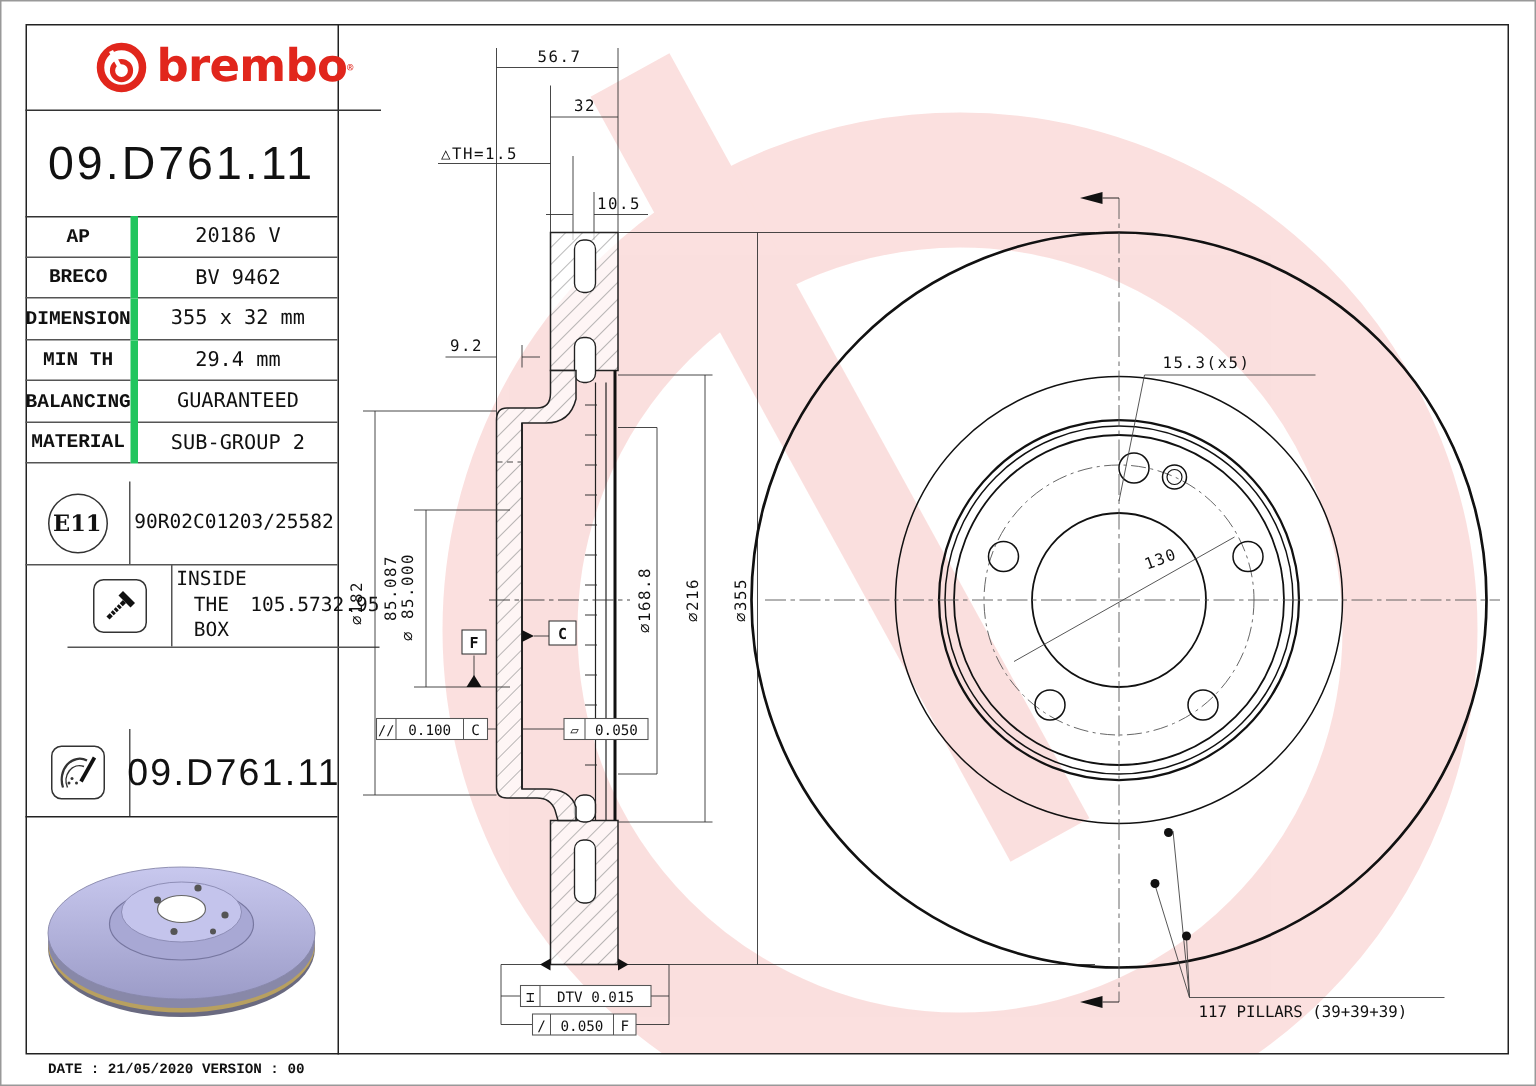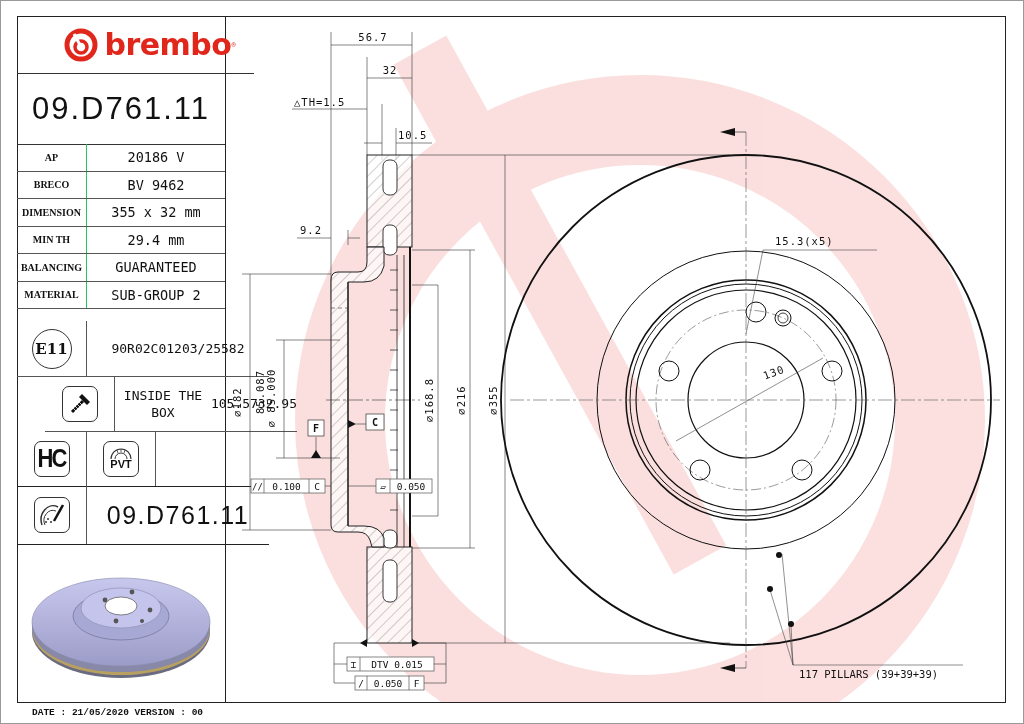--- a/index.html
+++ b/index.html
@@ -6,23 +6,23 @@
   body{width:1024px;height:724px;background:#fff;position:relative;overflow:hidden;font-family:"DejaVu Sans Mono","Liberation Mono",monospace;color:#111;}
   .outer{position:absolute;left:0;top:0;width:1022px;height:722px;border:1px solid #999;}
   .frame{position:absolute;left:17px;top:16px;width:989px;height:687px;border:1.5px solid #222;box-sizing:border-box;}
   .sidebar{position:absolute;left:17px;top:16px;width:209px;height:687px;border-right:1.5px solid #222;box-sizing:border-box;}
   .logo-cell{position:absolute;left:0;top:0;width:208px;height:57px;border-bottom:1px solid #333;display:flex;align-items:center;justify-content:center;padding-left:29px;}
   .logo-text{font-family:"DejaVu Sans",sans-serif;font-weight:bold;color:#e1261c;font-size:30px;letter-spacing:-0.5px;margin-left:6px;}
   .logo-reg{font-size:7px;color:#e1261c;vertical-align:bottom;}
   .part-cell{position:absolute;left:0;top:57px;width:208px;height:71px;border-bottom:1px solid #333;display:flex;align-items:center;justify-content:center;font-family:"Liberation Sans",sans-serif;font-size:31px;letter-spacing:2px;}
   table.spec{position:absolute;left:0;top:128px;width:208px;border-collapse:collapse;}
   table.spec td{border-bottom:1px solid #555;height:26.5px;text-align:center;padding:0;}
-  table.spec td.k{width:69px;border-right:1px solid #22c55e;font-size:10px;font-weight:bold;font-family:Liberation Serif, serif;}
+  table.spec td.k{width:69px;border-right:5px solid #22c55e;font-size:13px;font-weight:bold;font-family:Liberation Mono, monospace;}
   table.spec td.v{font-size:13.5px;font-family:"DejaVu Sans Mono",monospace;}
-  .row-box{position:absolute;left:0;width:208px;border-bottom:1px solid #555;padding-left:44px;}
+  .row-box{position:absolute;left:0;width:208px;border-bottom:1px solid #555;}
   .row-box .ic{position:absolute;left:0;top:0;width:69px;height:100%;border-right:1px solid #555;display:flex;align-items:center;justify-content:center;}
   .row-box .tx{position:absolute;left:70px;right:0;top:0;height:100%;display:flex;flex-direction:row;align-items:center;justify-content:center;font-size:13px;line-height:17px;text-align:center;}
   .iconbox{width:36px;height:36px;border:1.5px solid #333;border-radius:7px;display:flex;align-items:center;justify-content:center;box-sizing:border-box;}
   .e11{width:38px;height:38px;border:1.5px solid #333;border-radius:50%;display:flex;align-items:center;justify-content:center;font-family:"DejaVu Serif",serif;font-weight:bold;font-size:15px;}
   .hc{font-family:"Liberation Sans",sans-serif;font-weight:bold;font-size:22px;letter-spacing:-2px;transform:scaleY(1.15);}
   .part2{font-family:"Liberation Sans",sans-serif;font-size:25px;letter-spacing:1.5px;}
   .render-cell{position:absolute;left:0;top:528px;width:208px;height:157px;}
   .footer{position:absolute;left:32px;top:707px;font-size:9.5px;font-weight:bold;font-family:Liberation Mono, monospace;}
   .drawing{position:absolute;left:226px;top:17px;width:779px;height:685px;}
   svg text{font-family:"DejaVu Sans Mono","Liberation Mono",monospace;}
@@ -100,41 +100,20 @@
           </g>
         </svg>
       </div>
     </div>
     <div class="tx">
       <span>INSIDE THE BOX</span>
       <span>105.5732.95</span>
     </div>
   </div>
 
-  <div class="row-box" style="top:415px;height:55px;border-bottom:1.5px solid #222;">
-    <div class="ic">
-      <div class="iconbox">
-          <span class="hc">HC</span>
-        </div>
-    </div>
-    <div style="position:absolute;left:70px;top:0;width:68px;height:100%;border-right:1px solid #555;display:flex;align-items:center;justify-content:center;">
-      <div class="iconbox" style="flex-direction:column;">
-        <svg width="24" height="12" viewBox="0 0 24 12">
-            <path d="M2,12 A10,10 0 0 1 22,12" fill="none" stroke="#333" stroke-width="1.2"></path>
-            <path d="M6,12 A6,6 0 0 1 18,12" fill="none" stroke="#333" stroke-width="1"></path>
-            <g stroke="#333" stroke-width="0.8">
-              <line x1="8" y1="3" x2="9" y2="6"></line>
-              <line x1="12" y1="2" x2="12" y2="5"></line>
-              <line x1="16" y1="3" x2="15" y2="6"></line>
-            </g>
-          </svg>
-        <span style="font-family:'Liberation Sans',sans-serif;font-weight:bold;font-size:11px;line-height:11px;">PVT</span>
-      </div>
-    </div>
-  </div>
 
   <div class="row-box" style="top:470px;height:58px;border-bottom:1.5px solid #222;">
     <div class="ic">
       <div class="iconbox">
         <svg width="28" height="28" viewBox="0 0 28 28">
           <path d="M4,24 A12,14 0 0 1 20,6" fill="none" stroke="#333" stroke-width="1.5"></path>
           <path d="M7,24 A9,10 0 0 1 18,10" fill="none" stroke="#333" stroke-width="1"></path>
           <circle cx="10" cy="18" r="1" fill="#333"></circle>
             <circle cx="13" cy="21" r="1" fill="#333"></circle>
             <circle cx="8" cy="21" r="1" fill="#333"></circle>

